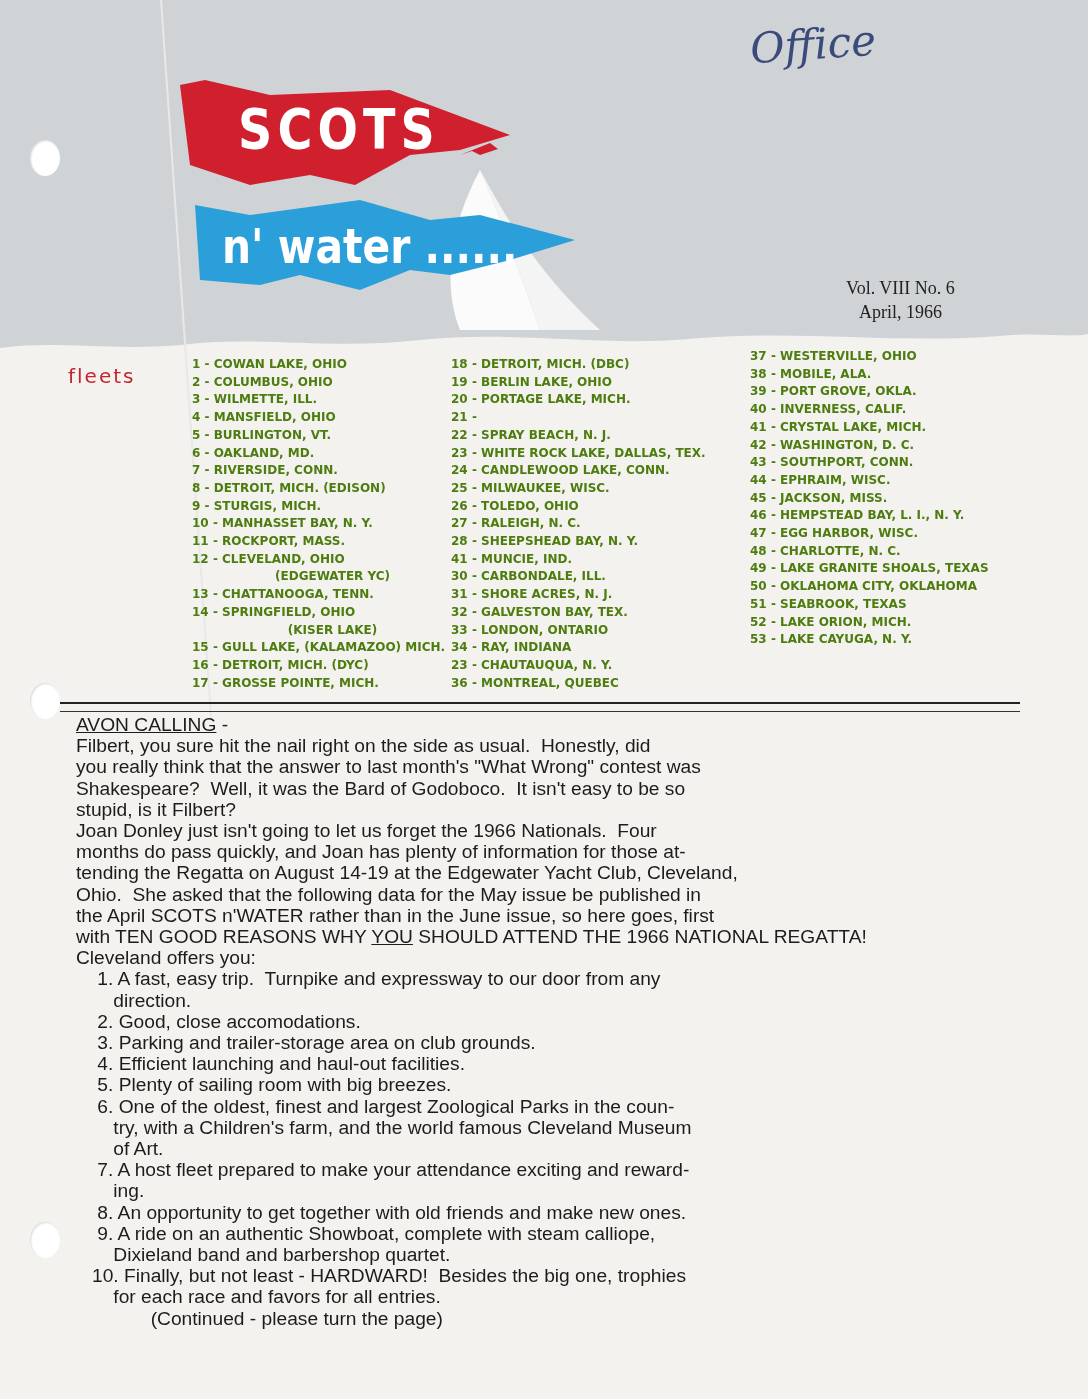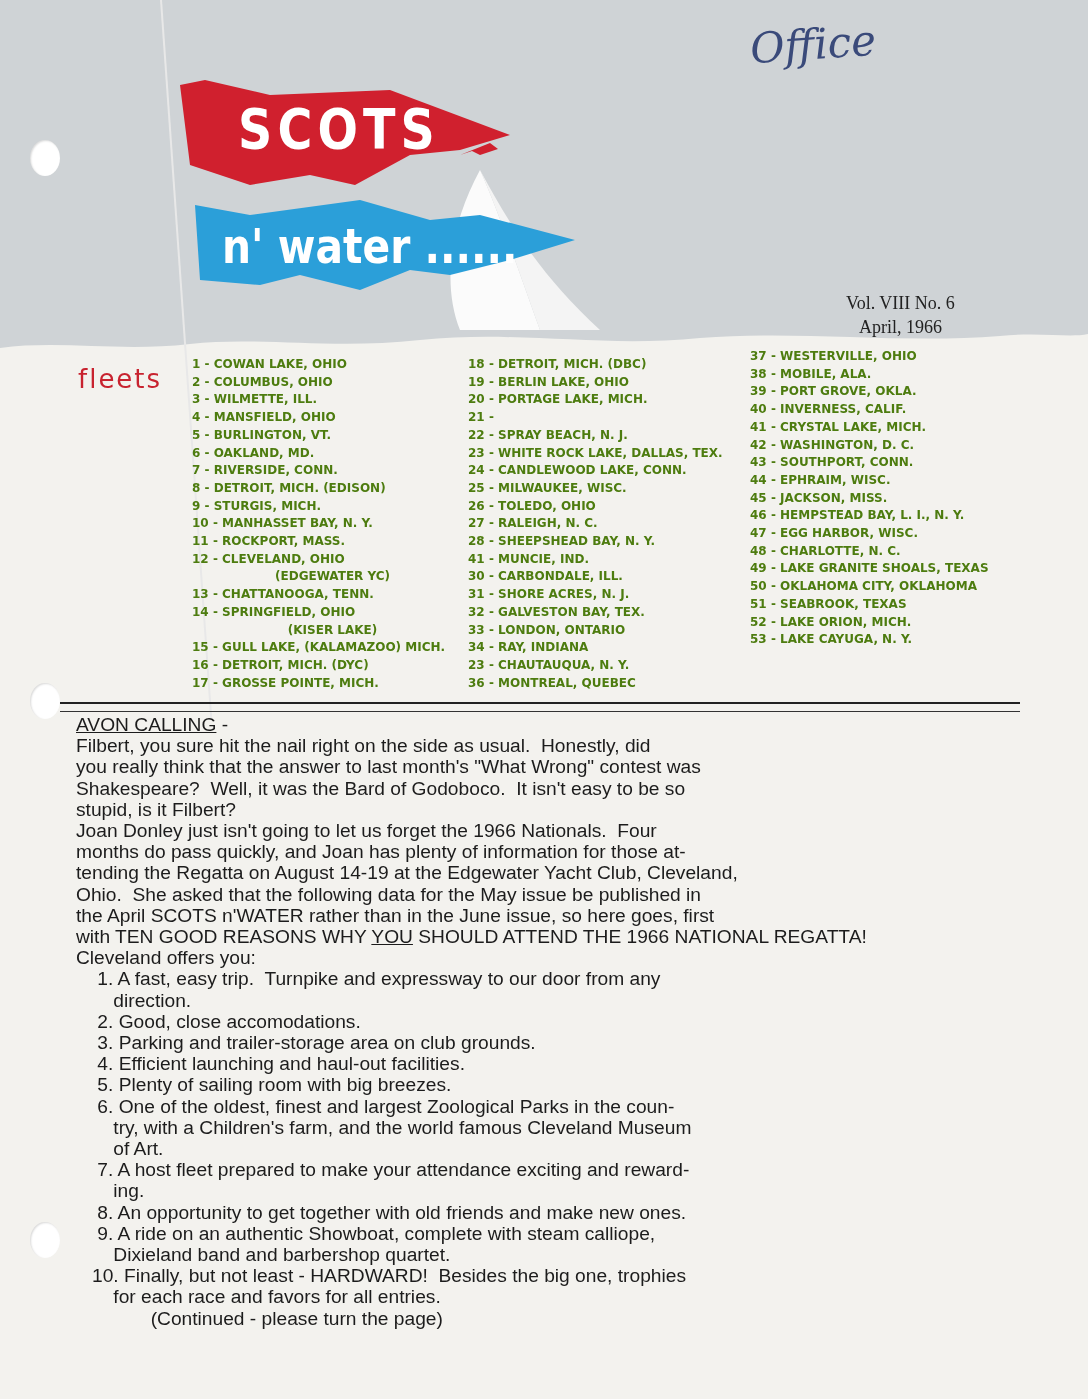--- a/index.html
+++ b/index.html
@@ -23,31 +23,31 @@
     .water-text {
       position: absolute; left: 222px; top: 218px;
       font-family: "DejaVu Sans", sans-serif; font-weight: bold; font-size: 48px;
       color: #ffffff; transform: scaleX(0.85); transform-origin: left;
     }
     .handwriting {
       position: absolute; left: 750px; top: 20px;
       font-family: "DejaVu Serif", serif; font-style: italic; font-size: 42px;
       color: #3a4a7a; transform: rotate(-4deg);
     }
-    .volume { position: absolute; left: 846px; top: 276px; font-family: "Liberation Serif", serif; font-size: 18px; color: #222; text-align: center; line-height: 24px; margin-top: 15px; }
+    .volume { position: absolute; left: 846px; top: 276px; font-family: "Liberation Serif", serif; font-size: 18px; color: #222; text-align: center; line-height: 24px; }
     .fleets-label {
-      position: absolute; left: 78px; top: 364px;
-      font-family: "DejaVu Sans", sans-serif; font-size: 26px; letter-spacing: 2px;
+      position: absolute; left: 68px; top: 364px;
+      font-family: "DejaVu Sans", sans-serif; font-size: 20px; letter-spacing: 2px;
       color: #c8232f;
     }
     .fleet-col { position: absolute; top: 356px; font-family: "DejaVu Sans", sans-serif; font-weight: bold; font-size: 12px; color: #4d7c0f; line-height: 17.7px; }
     .fleet-col div { white-space: nowrap; }
     .fleet-col .indent { padding-left: 28px; text-align: center; }
     .col1 { left: 192px; }
-    .col2 { left: 468px; }
+    .col2 { left: 451px; }
     .col3 { left: 750px; }
     .divider { position: absolute; left: 60px; top: 702px; width: 960px; height: 7px; border-top: 2px solid #222; border-bottom: 1px solid #333; }
     .punch { position: absolute; width: 30px; height: 36px; border-radius: 50%; background: #ffffff; left: 30px; box-shadow: inset 1px 1px 2px rgba(0,0,0,0.15); }
     .body-text {
       position: absolute; left: 76px; top: 714px; width: 980px;
       font-family: Liberation Sans, sans-serif; font-size: 19.2px; line-height: 21.2px;
       color: #1c1c1c; white-space: pre;
     }
     .underline { text-decoration: underline; }
     .center-sep { display: block; padding-left: 420px; }

